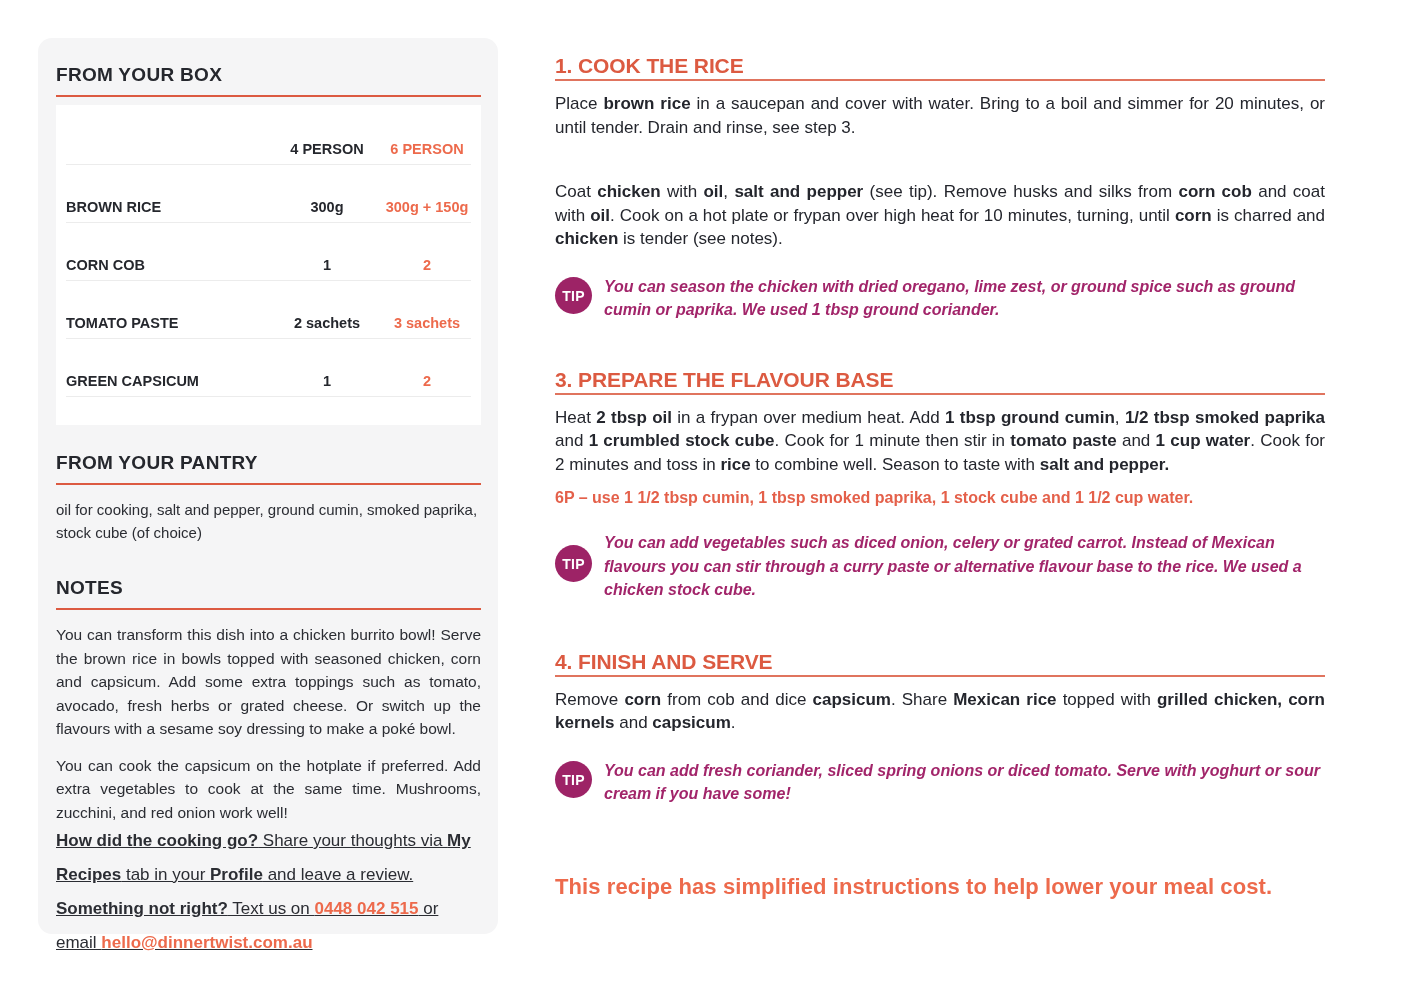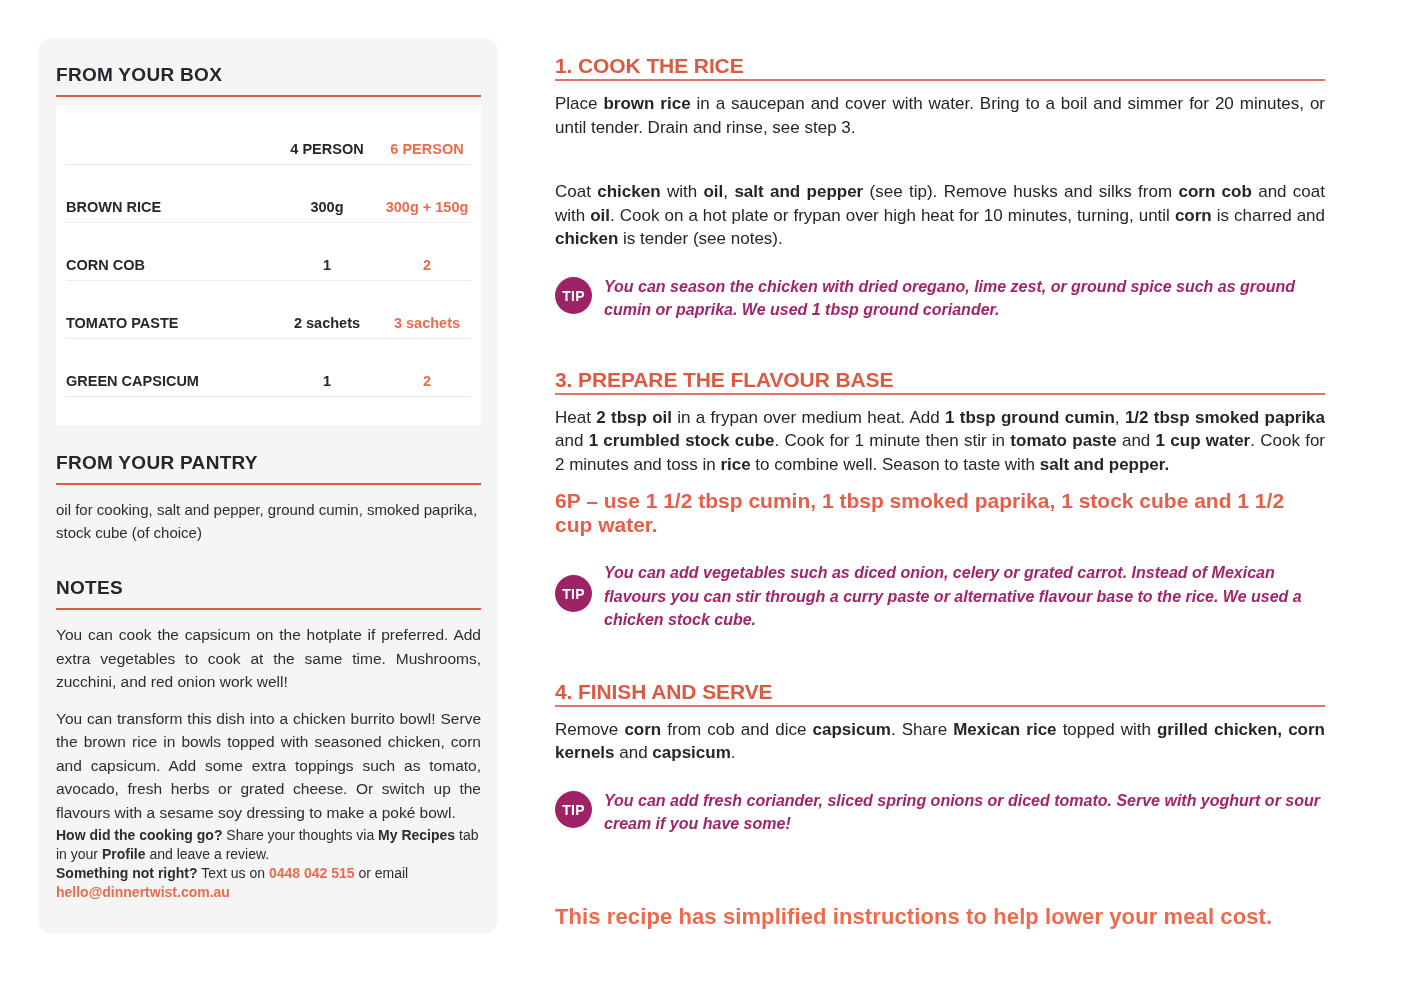--- a/index.html
+++ b/index.html
@@ -72,23 +72,24 @@
   .notes-title{margin-top:33px;}
   .notes-p{
     margin-top:13px;
     font-size:15.5px;
     line-height:23.5px;
     text-align:justify;
     color:#2b2d33;
   }
   .side-footer{
     margin-top:auto;
-    font-size:14px;
-    line-height:19px;
+    font-size:17px;
+    line-height:34px;
     color:#2b2d33;
+    text-decoration:underline;
   }
   .b{font-weight:700;}
   .accent{color:var(--accent-bright);font-weight:700;}
   
   .main{
     flex:1;
     padding-top:16px;
   }
   .step-title{
     font-size:21px;
@@ -104,21 +105,21 @@
     line-height:23.5px;
     text-align:justify;
     color:#24262d;
   }
   .step{margin-top:41px;}
   .step:first-child{margin-top:0;}
   .step-3{margin-top:46px;}
   .step-4{margin-top:48px;}
   .six-note{
     margin-top:13px;
-    font-size:21px;
+    font-size:16px;
     font-weight:700;
     color:#e4604a;
   }
   .tip-row{
     margin-top:19px;
     display:flex;
     gap:12px;
     align-items:center;
   }
   .tip-badge{
@@ -182,22 +183,22 @@
         <div class="c-name">GREEN CAPSICUM</div>
         <div class="c-p4">1</div>
         <div class="c-p6">2</div>
       </div>
     </div>
 
     <div class="side-h pantry-title">FROM YOUR PANTRY</div>
     <p class="side-text">oil for cooking, salt and pepper, ground cumin, smoked paprika, stock cube (of choice)</p>
 
     <div class="side-h notes-title">NOTES</div>
+    <p class="notes-p">You can transform this dish into a chicken burrito bowl! Serve the brown rice in bowls topped with seasoned chicken, corn and capsicum. Add some extra toppings such as tomato, avocado, fresh herbs or grated cheese. Or switch up the flavours with a sesame soy dressing to make a poké bowl.</p>
     <p class="notes-p">You can cook the capsicum on the hotplate if preferred. Add extra vegetables to cook at the same time. Mushrooms, zucchini, and red onion work well!</p>
-    <p class="notes-p">You can transform this dish into a chicken burrito bowl! Serve the brown rice in bowls topped with seasoned chicken, corn and capsicum. Add some extra toppings such as tomato, avocado, fresh herbs or grated cheese. Or switch up the flavours with a sesame soy dressing to make a poké bowl.</p>
 
     <p class="side-footer"><span class="b">How did the cooking go?</span><span> Share your thoughts via </span><span class="b">My Recipes</span><span> tab in your </span><span class="b">Profile</span><span> and leave a review.</span><br><span class="b">Something not right?</span><span> Text us on </span><span class="b accent">0448 042 515</span><span> or email </span><span class="b accent">hello@dinnertwist.com.au</span></p>
   </aside>
 
   <main class="main">
 
     <section class="step step-1">
       <h2 class="step-title">1. COOK THE RICE</h2>
       <p class="step-body"><span>Place </span><span class="b">brown rice</span><span> in a saucepan and cover with water. Bring to a boil and simmer for 20 minutes, or until tender. Drain and rinse, see step 3.</span></p>
     </section>

